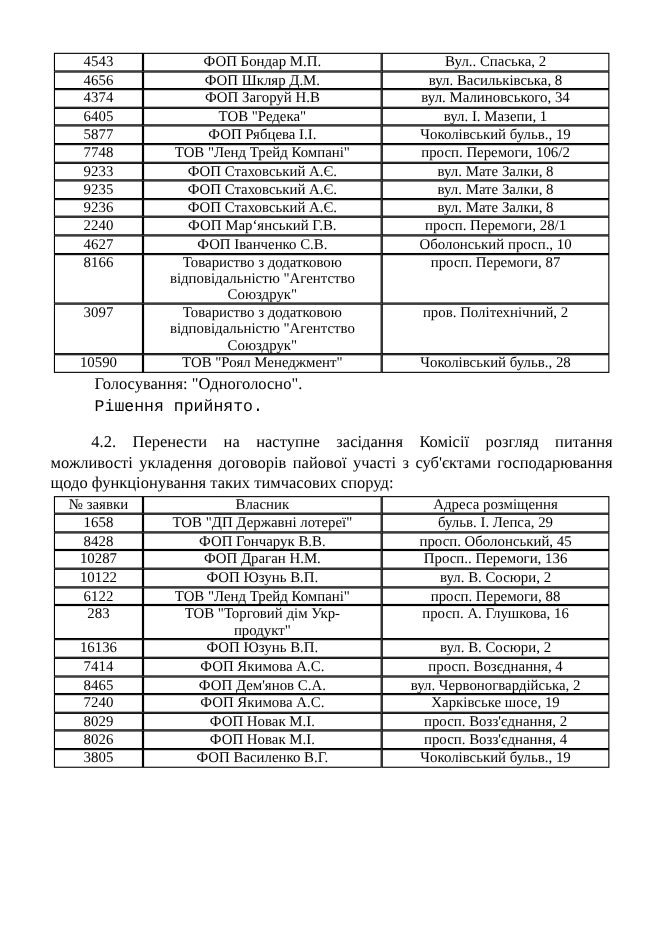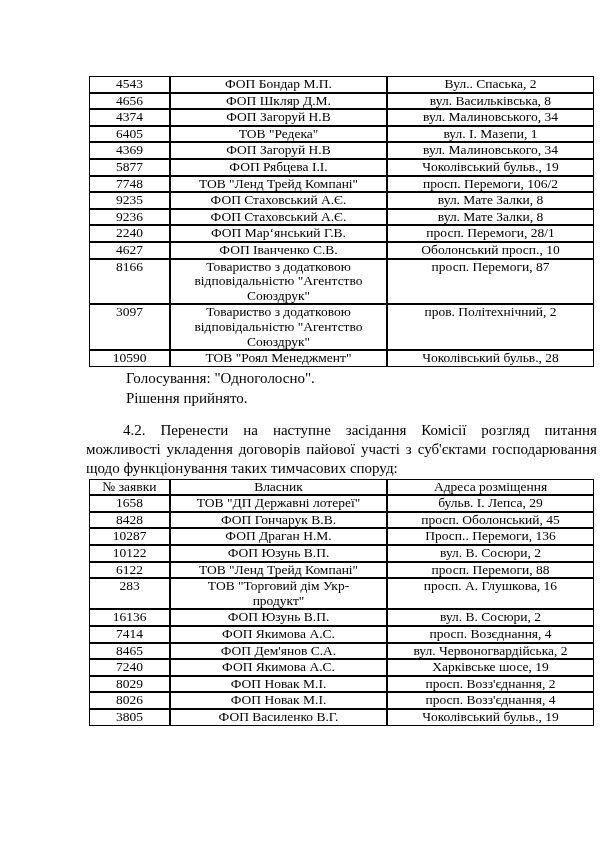--- a/index.html
+++ b/index.html
@@ -9,25 +9,24 @@
   }
   body {
     width: 600px;
     height: 848px;
     overflow: hidden;
   }
   .page {
     box-sizing: border-box;
     width: 508px;
     height: 848px;
-    padding: 76px 44px 0 46px;
+    padding: 48px 44px 0 46px;
     background: #ffffff;
     color: #000000;
     font-family: "Liberation Serif", "DejaVu Serif", serif;
-    margin-left: 40px;
   }
   table.doc {
     border-collapse: separate;
     border-spacing: 0;
     table-layout: fixed;
     width: 505px;
     margin-left: 3px;
     font-size: 13.5px;
   }
   table.doc td {
@@ -40,21 +39,21 @@
     overflow: hidden;
   }
   .col-num    { width: 81px;  }
   .col-owner  { width: 217px; }
   .col-addr   { width: 207px; }
   p.note {
     margin: 2px 0 0 40px;
     font-size: 15px;
     line-height: 19px;
   }
-  p.note + p.note { margin-top: 1px; }
+  p.note + p.note { margin-top: 1px; font-family: Liberation Mono, monospace; }
   p.para {
     margin: 13px 0 0 0;
     width: 511px;
     font-size: 15px;
     line-height: 19px;
     text-align: justify;
     text-indent: 37px;
   }
   table.doc.second { margin-top: 1px; }
 </style>
@@ -84,33 +83,33 @@
           <td>4374</td>
           <td>ФОП Загоруй Н.В</td>
           <td>вул. Малиновського, 34</td>
         </tr>
         <tr>
           <td>6405</td>
           <td>ТОВ "Редека"</td>
           <td>вул. І. Мазепи, 1</td>
         </tr>
         <tr>
-          <td>4369</td>
-          <td>ФОП Загоруй Н.В</td>
-          <td>вул. Малиновського, 34</td>
-        </tr>
-        <tr>
           <td>5877</td>
           <td>ФОП Рябцева І.І.</td>
           <td>Чоколівський бульв., 19</td>
         </tr>
         <tr>
           <td>7748</td>
           <td>ТОВ "Ленд Трейд Компані"</td>
           <td>просп. Перемоги, 106/2</td>
+        </tr>
+        <tr>
+          <td>9233</td>
+          <td>ФОП Стаховський А.Є.</td>
+          <td>вул. Мате Залки, 8</td>
         </tr>
         <tr>
           <td>9235</td>
           <td>ФОП Стаховський А.Є.</td>
           <td>вул. Мате Залки, 8</td>
         </tr>
         <tr>
           <td>9236</td>
           <td>ФОП Стаховський А.Є.</td>
           <td>вул. Мате Залки, 8</td>

